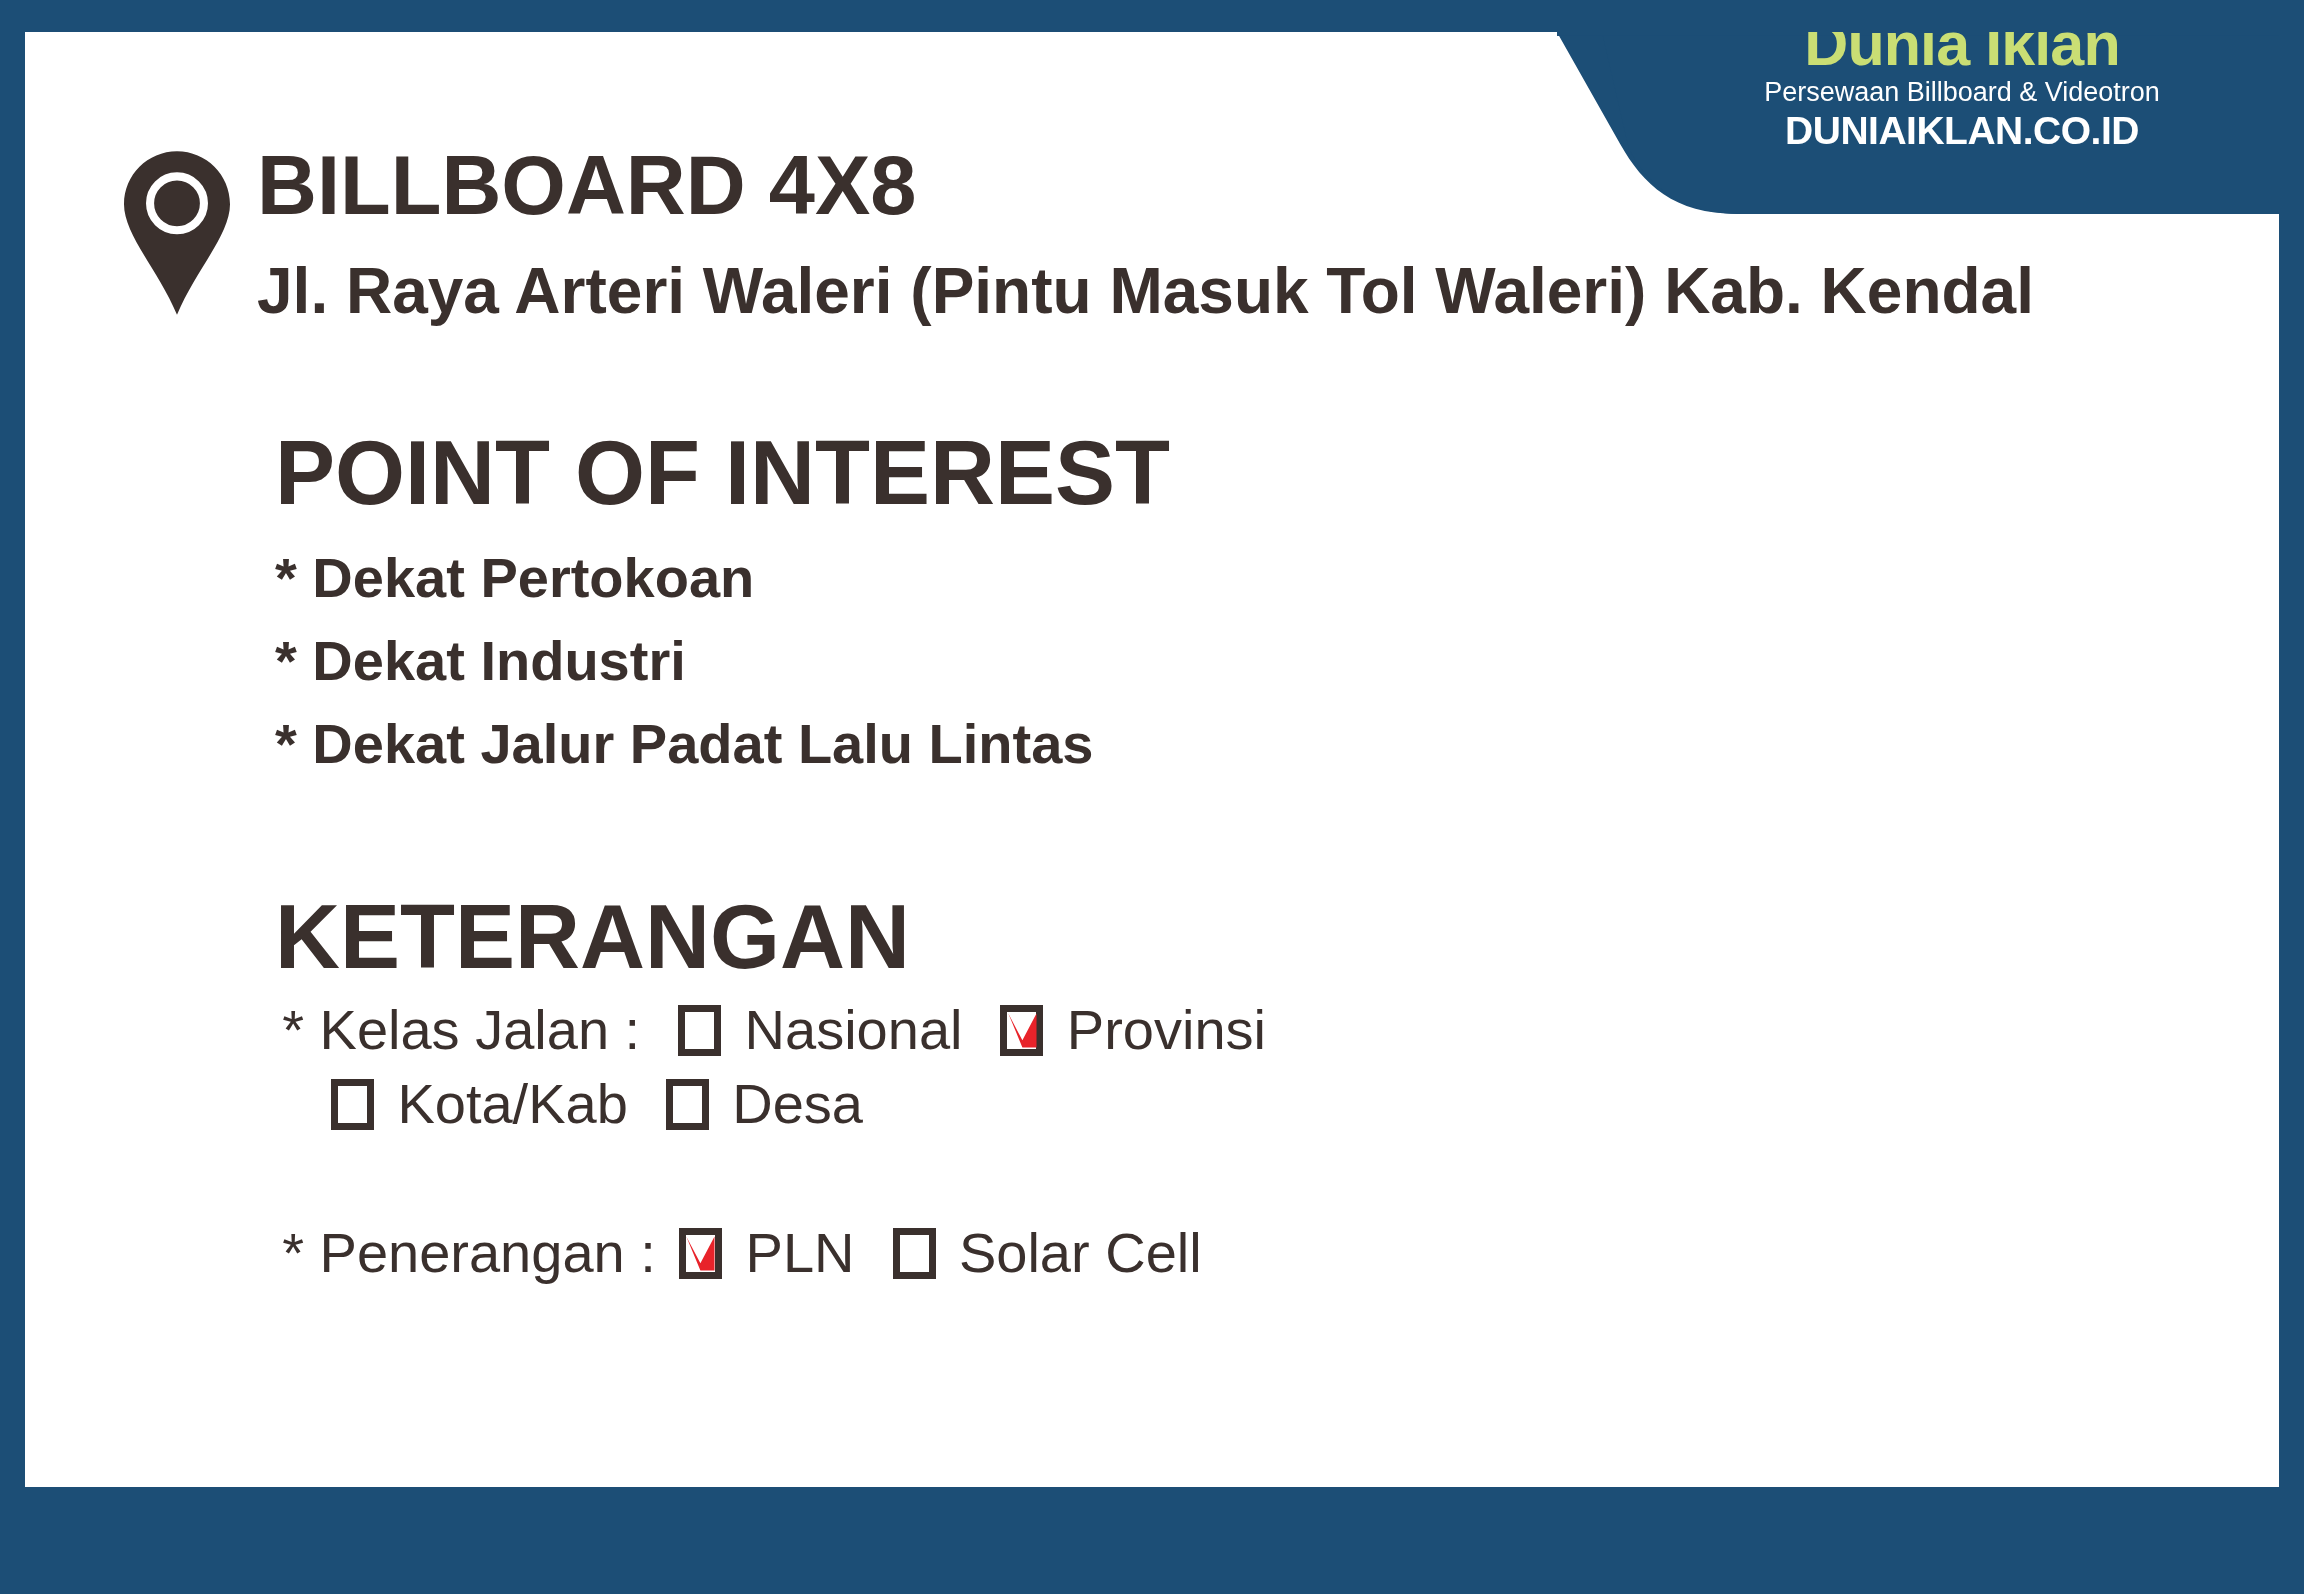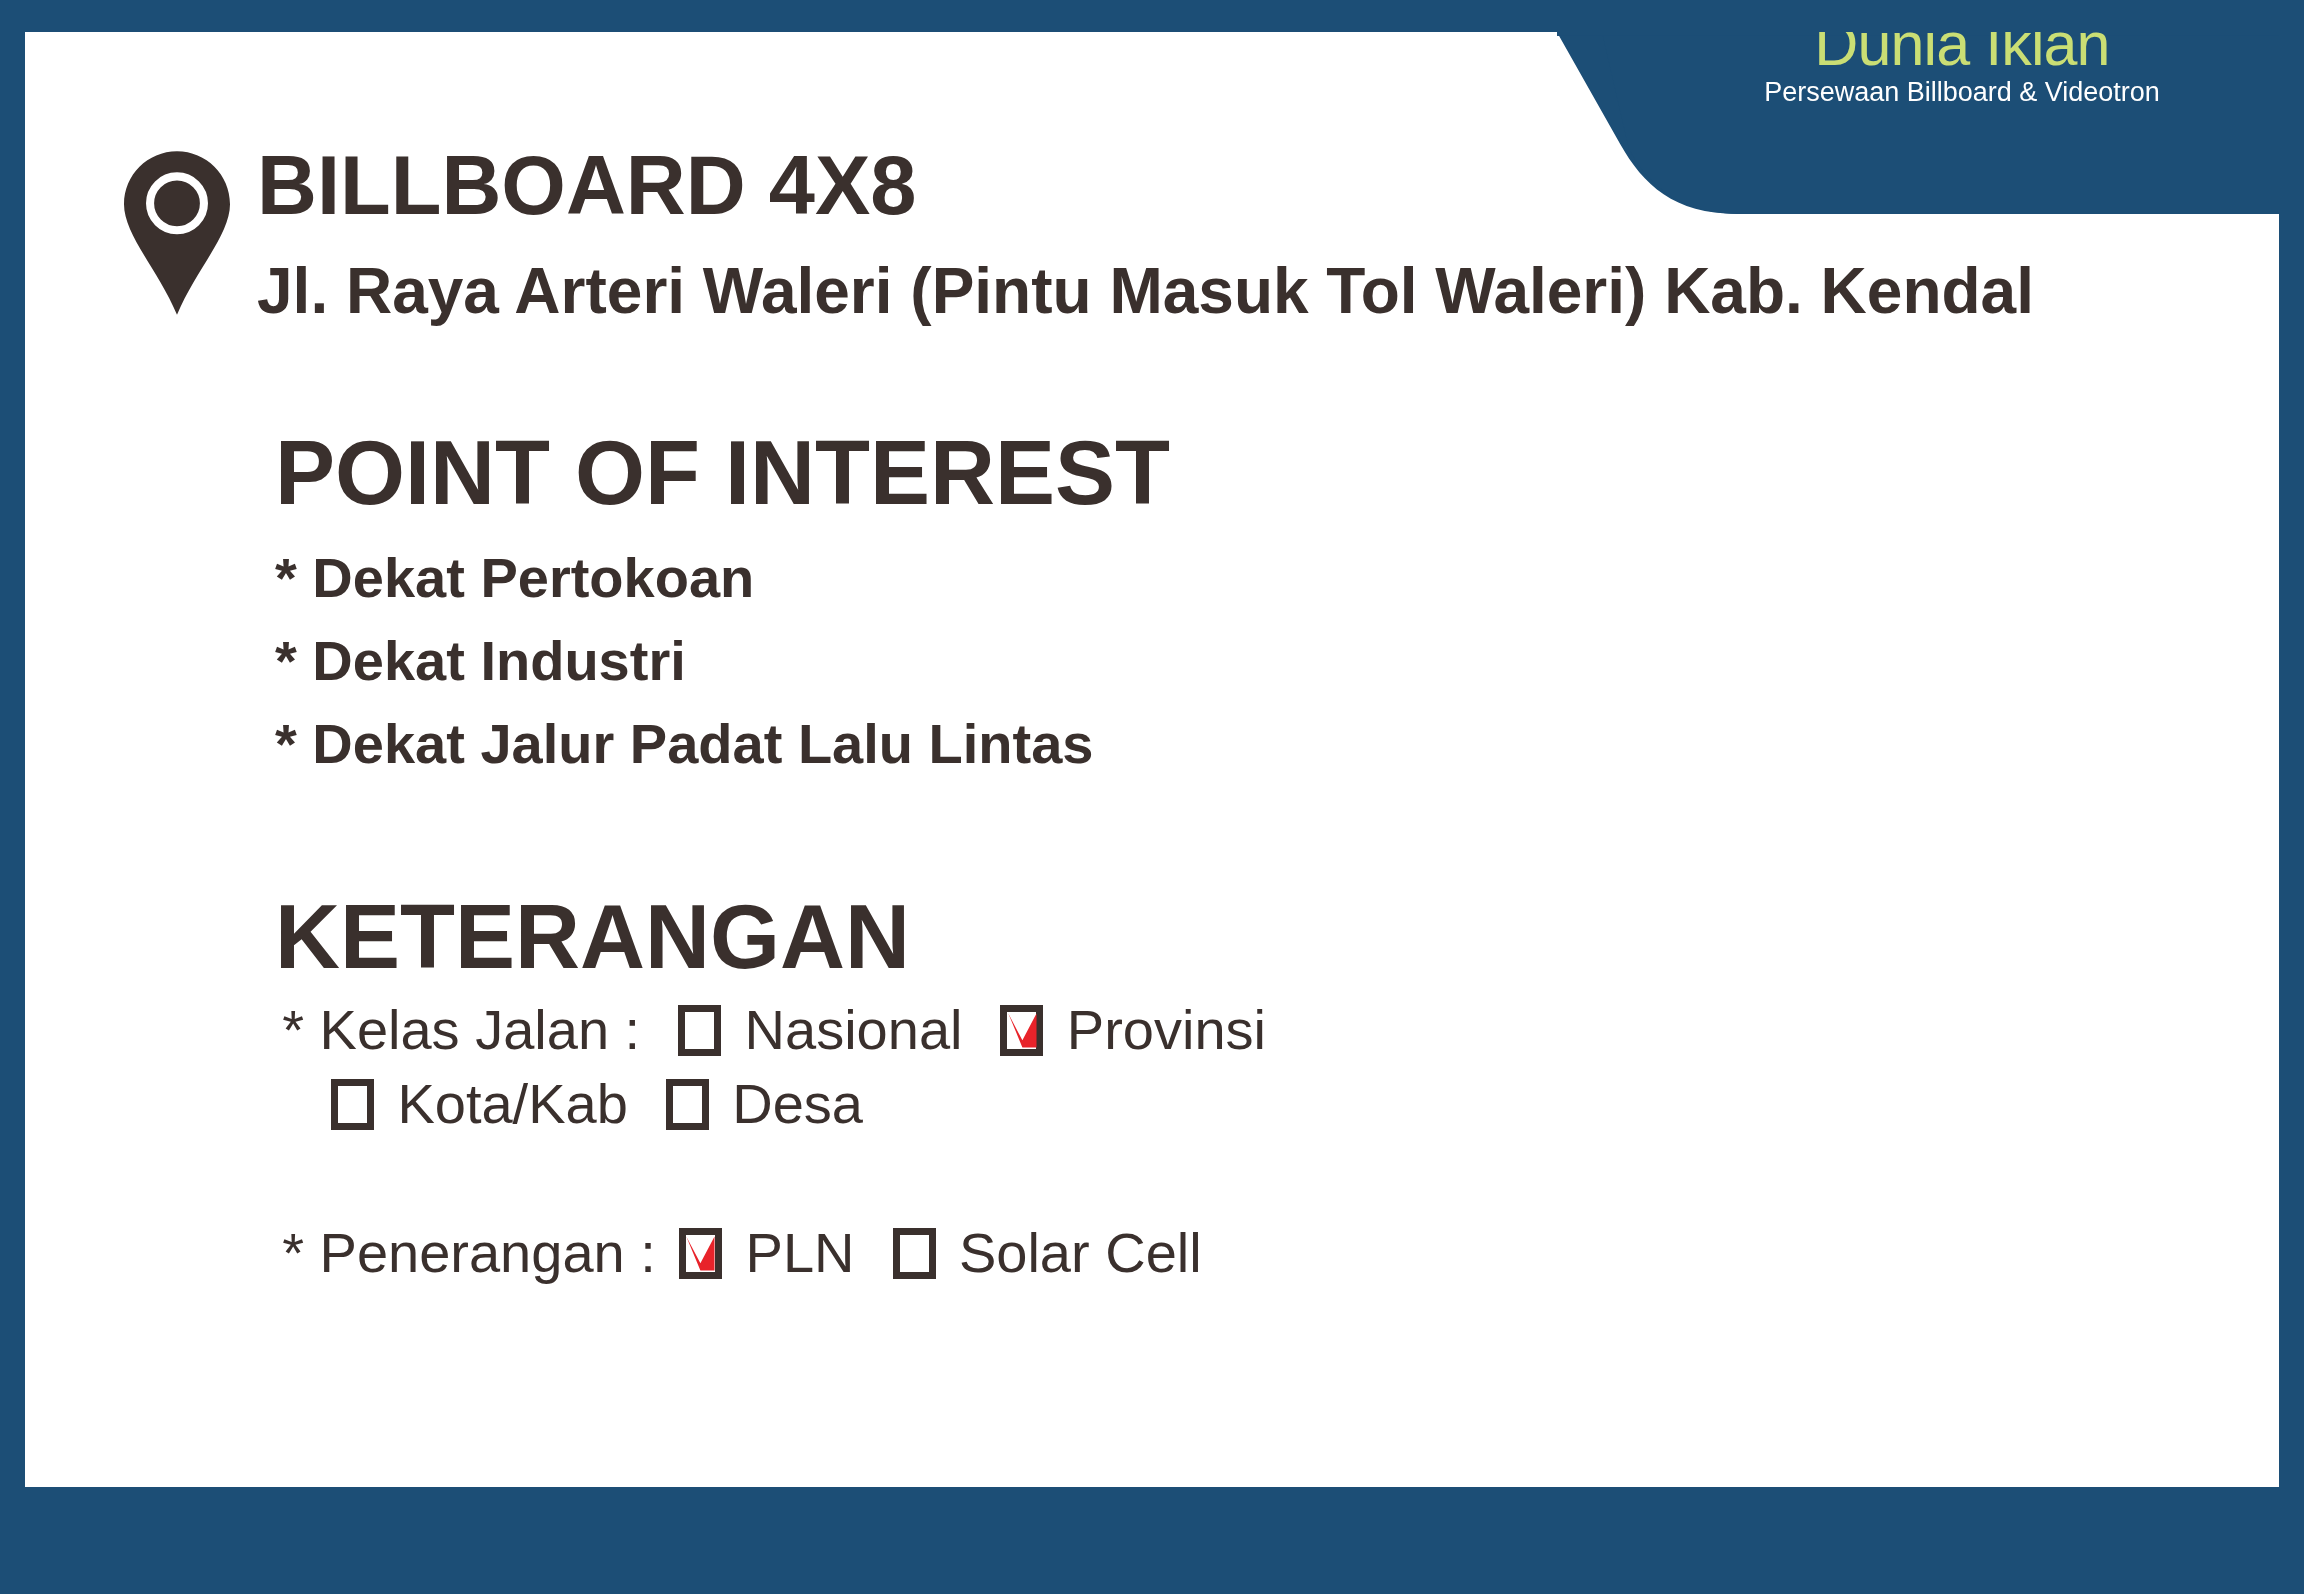--- a/index.html
+++ b/index.html
@@ -35,21 +35,21 @@
     display:flex;
     flex-direction:column;
     align-items:center;
     justify-content:flex-start;
     padding-top:12.6px;
     box-sizing:border-box;
   }
   .brand-name{
     color:#CADE74;
     font-size:61px;
-    font-weight:normal;
+    font-weight:bold;
     letter-spacing:-0.9px;
     line-height:1.02;
     margin-left:63px;
   }
   .brand-tag{
     color:#FFFFFF;
     font-size:27px;
     font-weight:normal;
     line-height:1.15;
     margin-top:1.8px;
@@ -171,20 +171,21 @@
       <path d="M830,0 L830,238 L200,238 C130,238 96,206 70,160 L0,36 L830,36 Z
                M830,0 L830,36 L0,36 L0,0 Z" fill="#1C4E76"></path>
       <path d="M50,36 L830,36 L830,238 L205,238 C140,238 104,210 80,166 Z" fill="#1C4E76"></path>
       <rect x="0" y="0" width="830" height="40" fill="#1C4E76"></rect>
     </svg>
   </div>
 
   <div class="banner-inner">
     <div class="brand-name">Dunia Iklan</div>
     <div class="brand-tag">Persewaan Billboard &amp; Videotron</div>
+    <div class="brand-url">DUNIAIKLAN.CO.ID</div>
   </div>
 
   <div class="header">
     <div class="pin">
       <svg viewBox="0 0 118 182" aria-hidden="true">
         <path d="M59,0 C26.4,0 0,26.4 0,59 C0,93 38,132 59,182 C80,132 118,93 118,59 C118,26.4 91.6,0 59,0 Z" fill="#3A302D"></path>
         <circle cx="59" cy="58" r="30" fill="none" stroke="#FFFFFF" stroke-width="9"></circle>
       </svg>
     </div>
     <div class="head-text">

